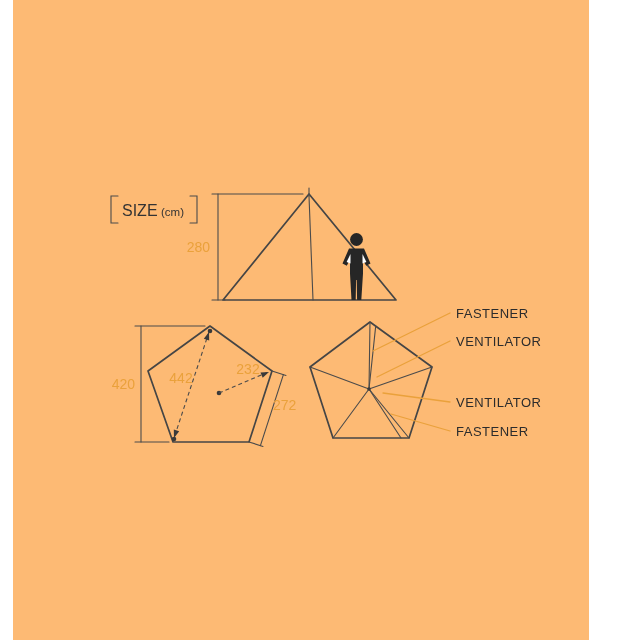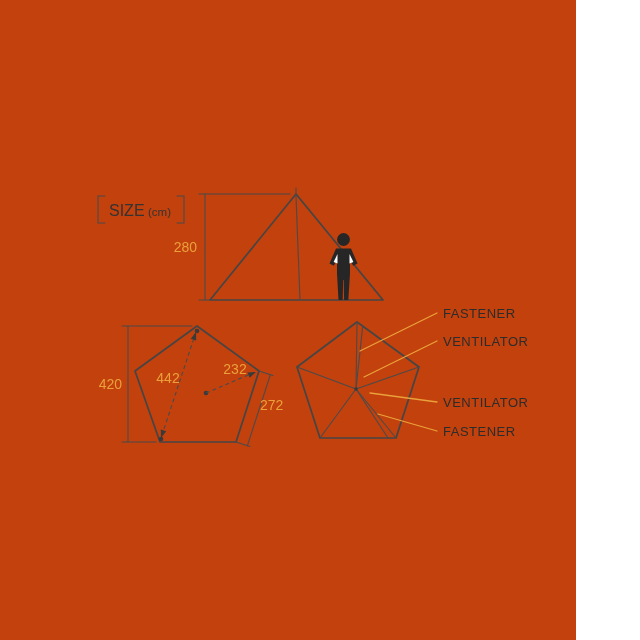--- a/index.html
+++ b/index.html
@@ -1,17 +1,17 @@
 <!DOCTYPE html>
 <html><head>
 <meta charset="utf-8">
 <style>
   html,body{margin:0;padding:0;background:#ffffff;}
-  .stage{position:relative;width:576px;height:640px;background:#c2410c;overflow:hidden;
-         font-family:"Liberation Sans",sans-serif;}
+  .stage{position:relative;width:576px;height:640px;background:#fdba74;overflow:hidden;
+         font-family:"Liberation Sans",sans-serif;margin-left:13px;}
   svg text{font-family:"Liberation Sans",sans-serif;}
   .outline{stroke:#454545;stroke-width:1.7;fill:none;stroke-linejoin:round;stroke-linecap:round;}
   .thin{stroke:#4B4B4B;stroke-width:1.1;fill:none;stroke-linecap:round;}
   .dash{stroke:#4B4B4B;stroke-width:1.1;fill:none;stroke-dasharray:4 3;}
   .leader{stroke:#EAA13B;stroke-width:1.3;fill:none;stroke-linecap:round;}
   .num{fill:#EAA13B;font-size:14px;}
   .hdr{fill:#333333;font-size:16px;}
   .hdr-sm{fill:#333333;font-size:11.5px;}
   .part-label{fill:#2C2C2C;font-size:13px;letter-spacing:0.5px;}
   .dot{fill:#3A3A3A;}

